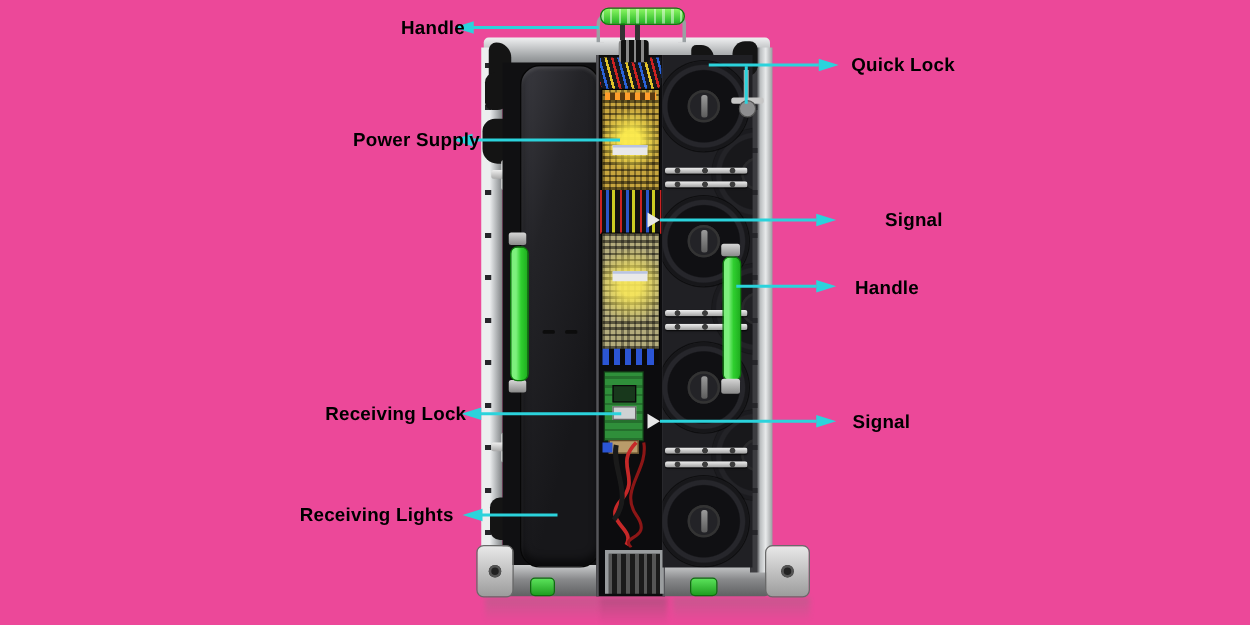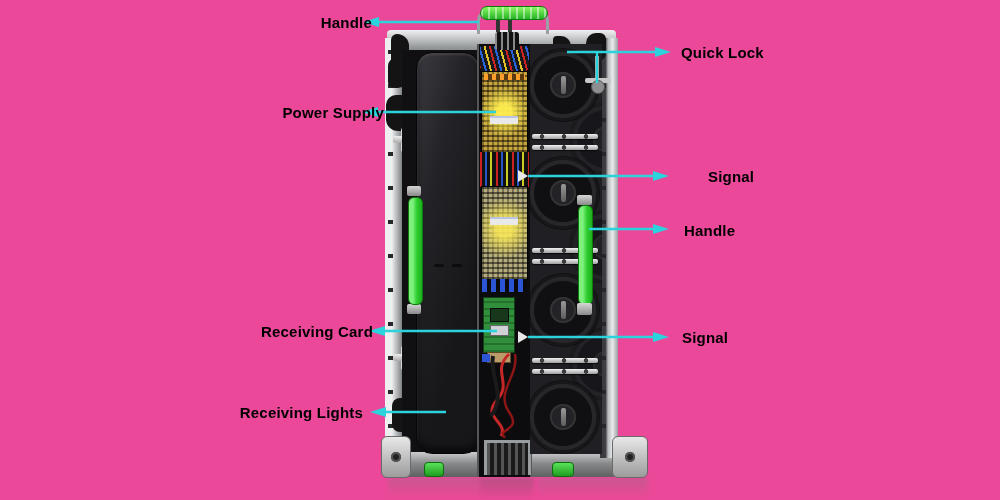--- a/index.html
+++ b/index.html
@@ -251,17 +251,17 @@
       <line x1="528" y1="337" x2="653" y2="337"></line>
       <polygon points="669,337 653,332 653,342" stroke="none"></polygon>
     </g>
   </svg>
 
   <div class="callout cl-right" style="right:648px;top:14px;">Handle</div>
   <div class="callout" style="left:681px;top:44px;">Quick Lock</div>
   <div class="callout cl-right" style="right:636px;top:104px;">Power Supply</div>
   <div class="callout" style="left:708px;top:168px;">Signal</div>
   <div class="callout" style="left:684px;top:222px;">Handle</div>
-  <div class="callout cl-right" style="right:647px;top:323px;">Receiving Card</div>
+  <div class="callout cl-right" style="right:647px;top:323px;">Receiving Lock</div>
   <div class="callout" style="left:682px;top:329px;">Signal</div>
   <div class="callout cl-right" style="right:657px;top:404px;">Receiving Lights</div>
 
 </div>
 
 </body></html>

